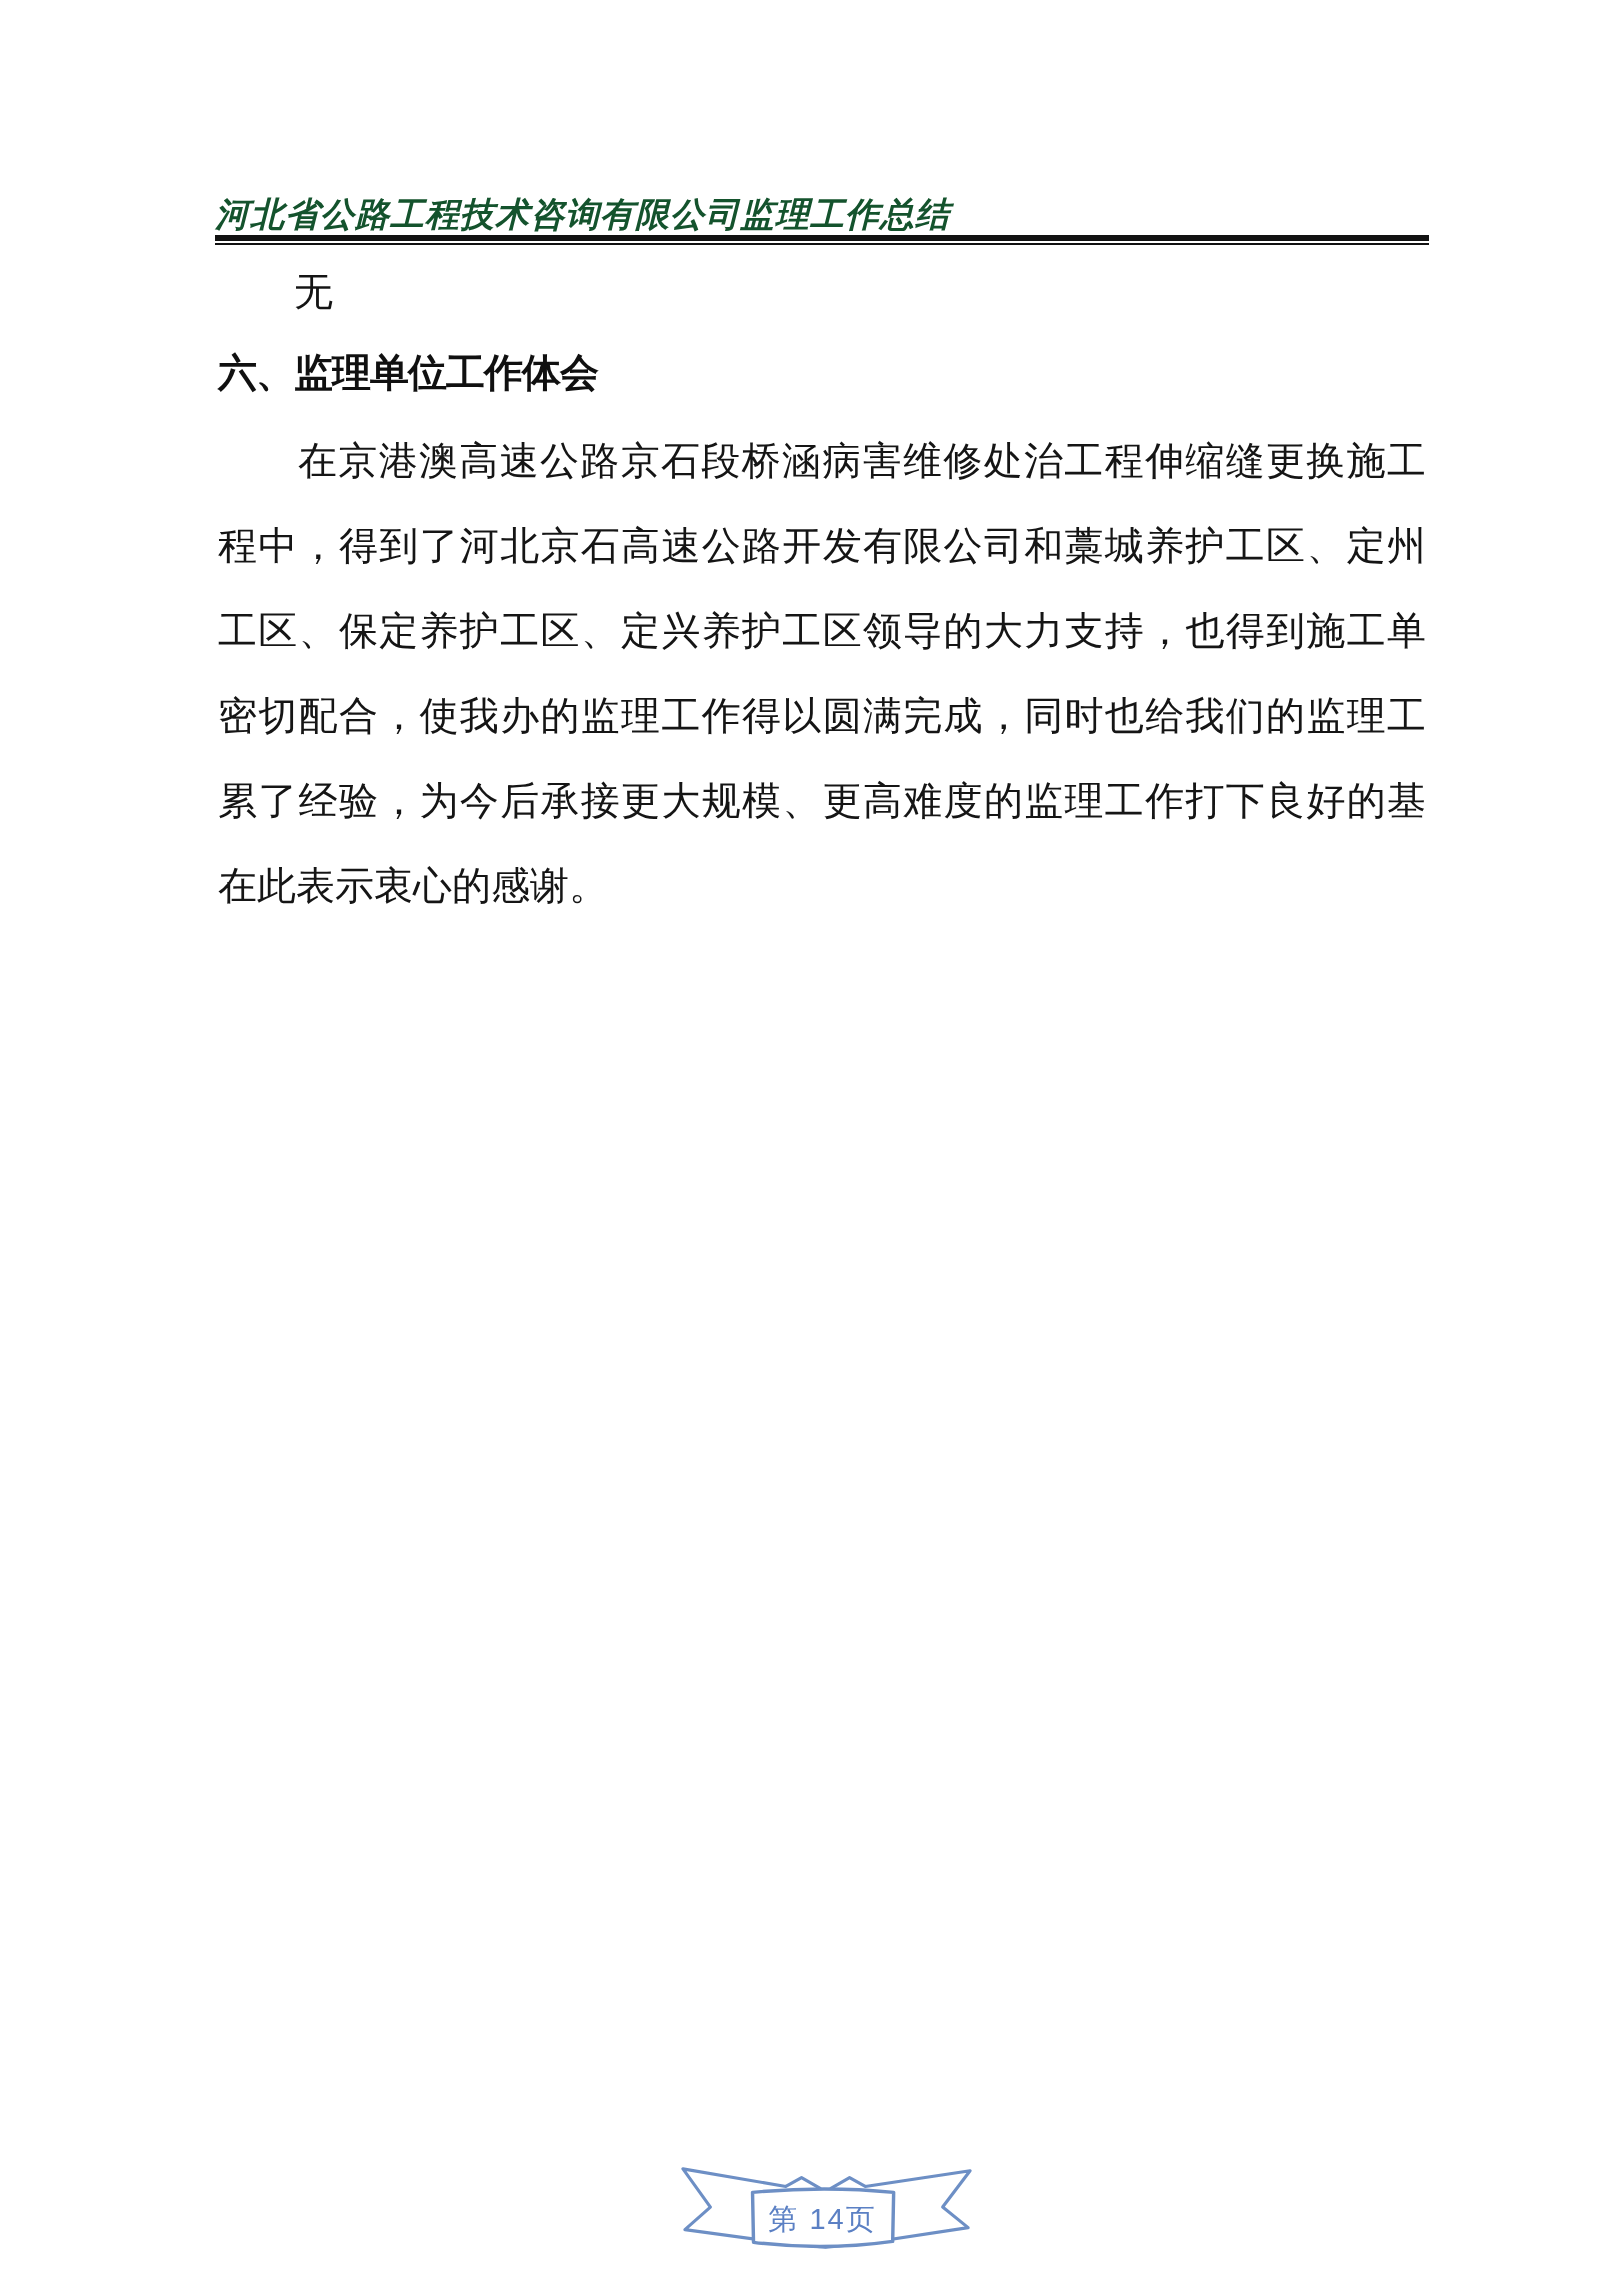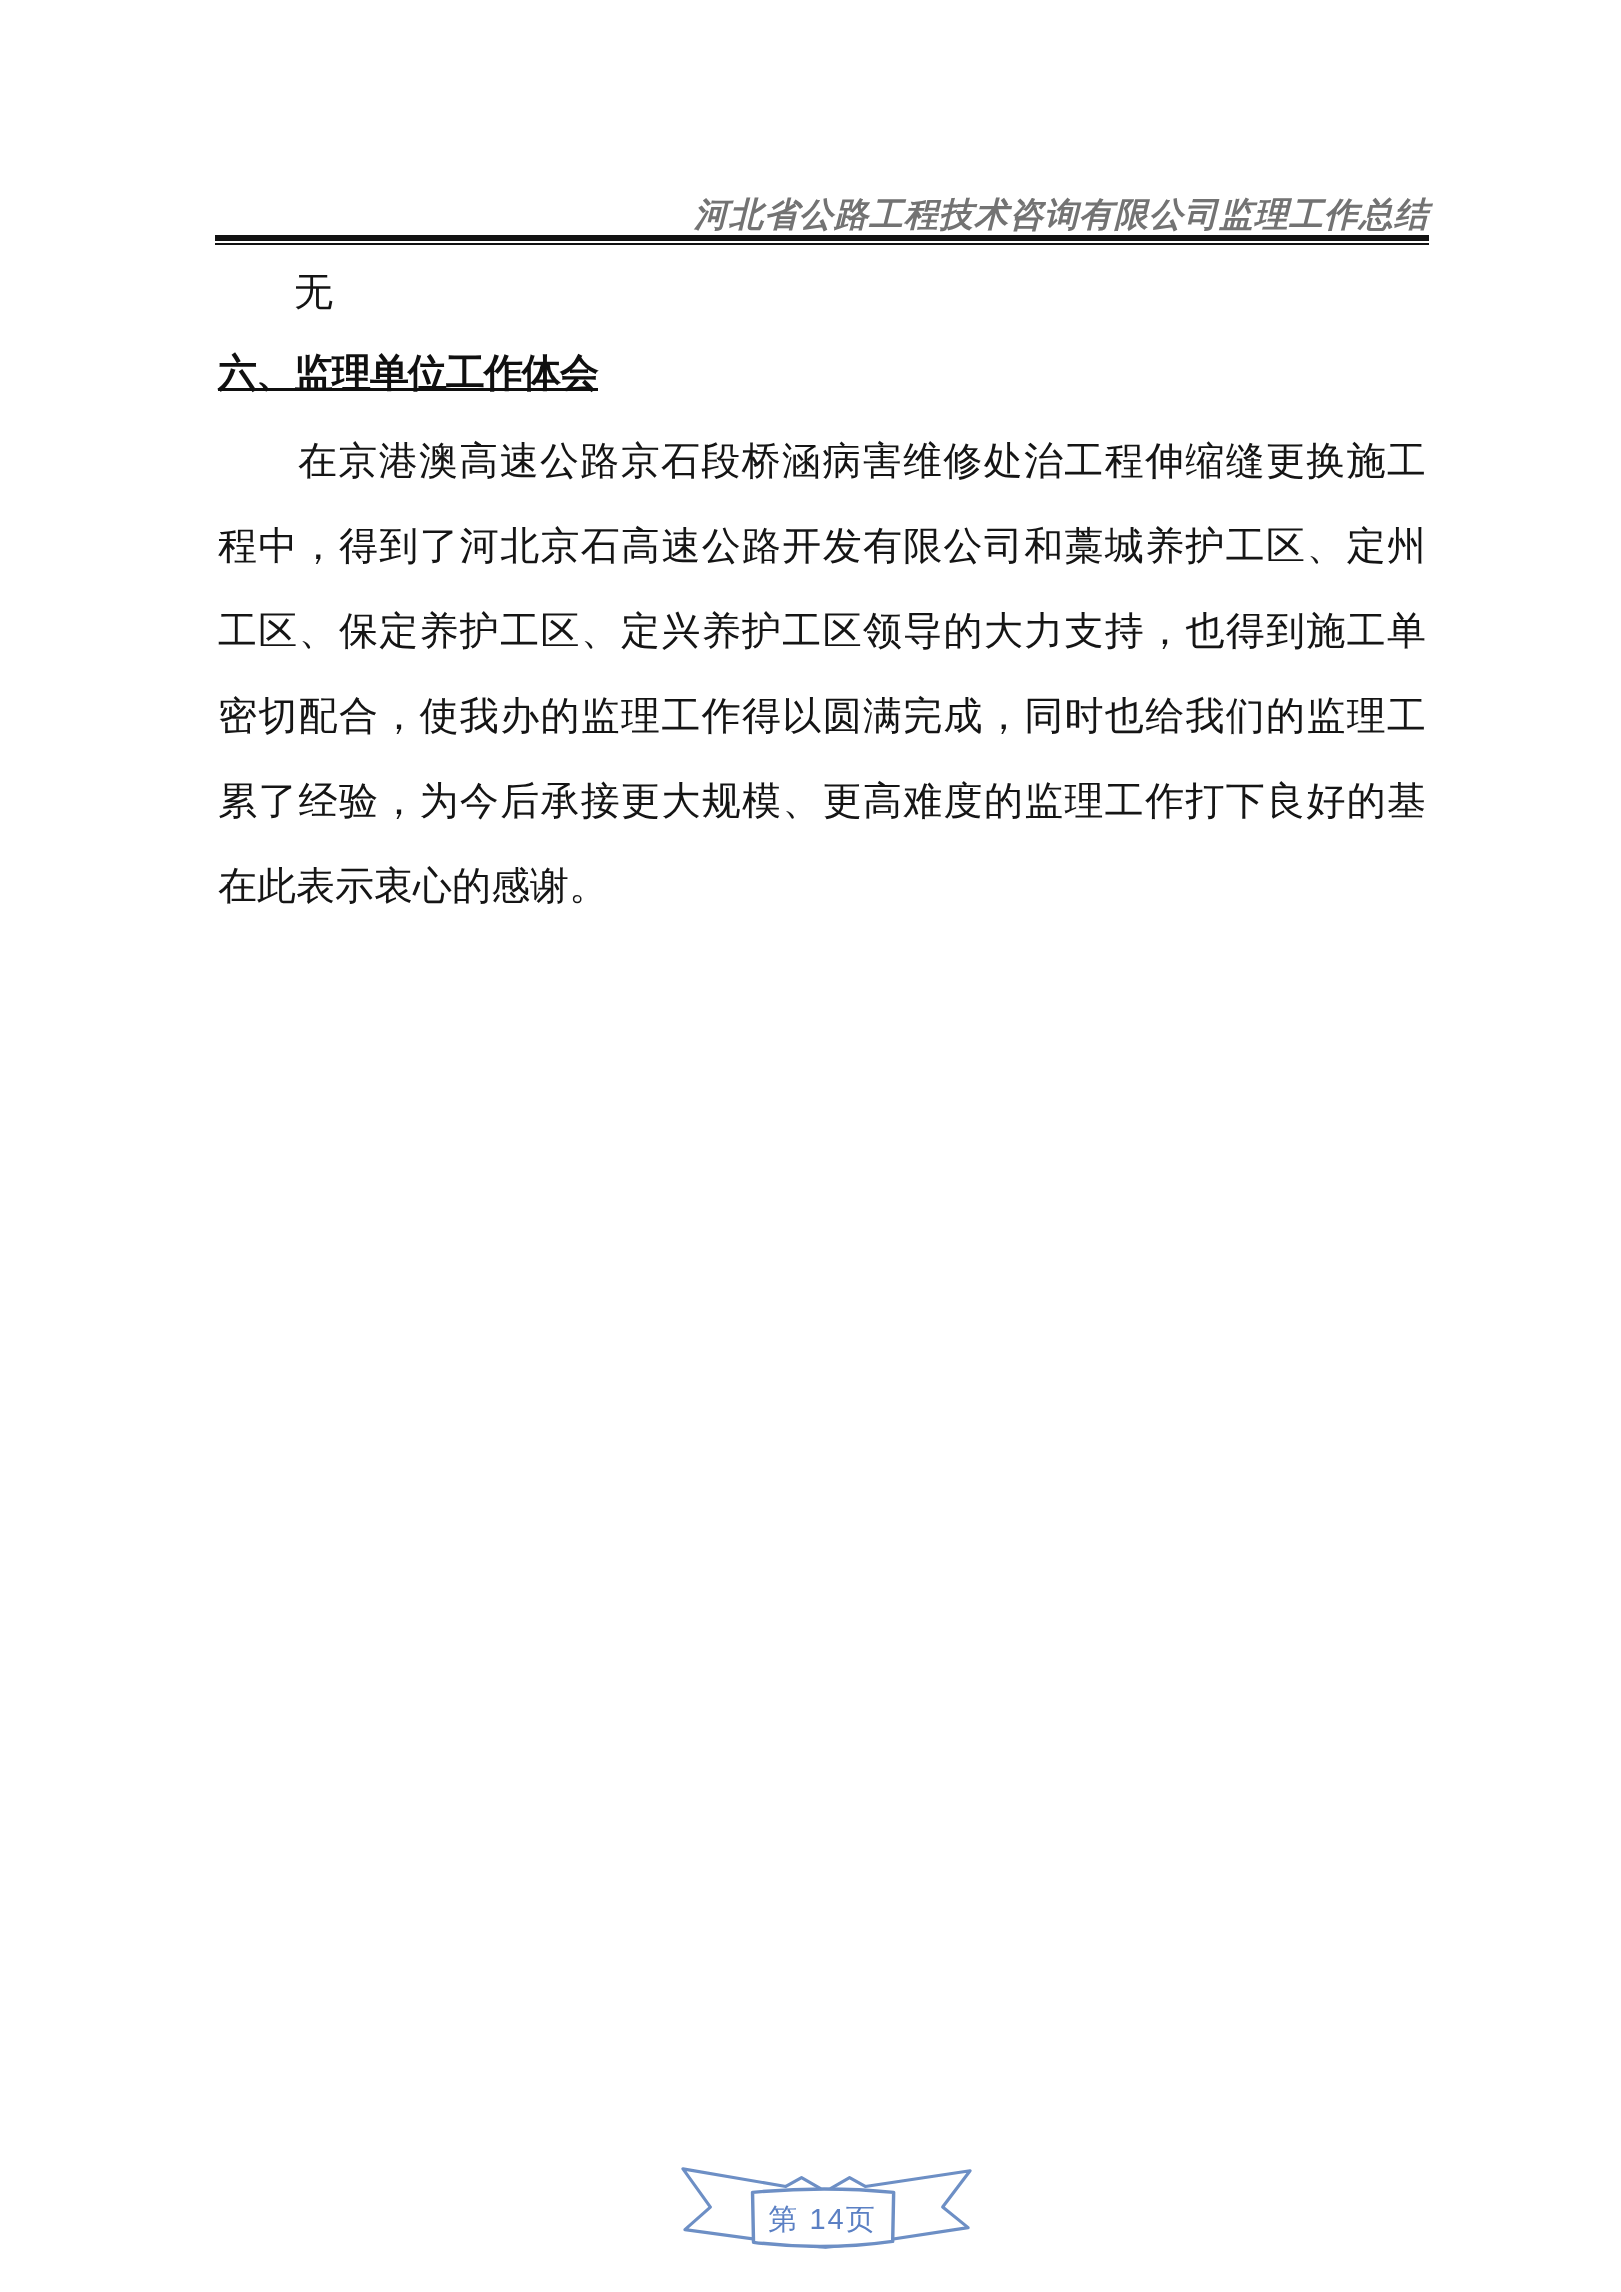--- a/index.html
+++ b/index.html
@@ -7,42 +7,41 @@
     position:relative;
     width:1621px;height:2293px;
     background:#ffffff;
     overflow:hidden;
     font-family:"Liberation Serif", serif;
     color:#141414;
   }
   
   .hdr{
     position:absolute;left:215px;top:192px;width:1214px;
-    display:flex;justify-content:flex-end;align-items:flex-end;
+    display:flex;justify-content:flex-start;align-items:flex-end;
     font-size:34px;letter-spacing:1px;font-style:italic;font-weight:600;
     font-family:"Liberation Serif", serif;
-    color:#737373;
+    color:#14532d;
   }
   .hdr-rule{
     position:absolute;left:215px;top:235px;width:1214px;height:2px;
     border-top:6.9px solid #121212;
     border-bottom:2.9px solid #121212;
     background:transparent;
   }
   
   .none-line{
     position:absolute;left:218px;top:269px;width:1208px;
     font-size:39px;line-height:45px;padding-left:76px;box-sizing:border-box;
   }
   .section-heading{
     position:absolute;left:218px;top:349px;width:1208px;
     font-size:39px;line-height:47px;font-weight:bold;letter-spacing:-1px;
     font-family:"Liberation Sans", sans-serif;
     color:#101010;
-    text-decoration:underline;
   }
   .paragraph{
     position:absolute;left:218px;top:418px;width:1208px;
     font-size:39px;line-height:85px;
     color:#151515;
   }
   .pline{
     text-align:justify;
     text-align-last:justify;
     height:85px;overflow:hidden;

